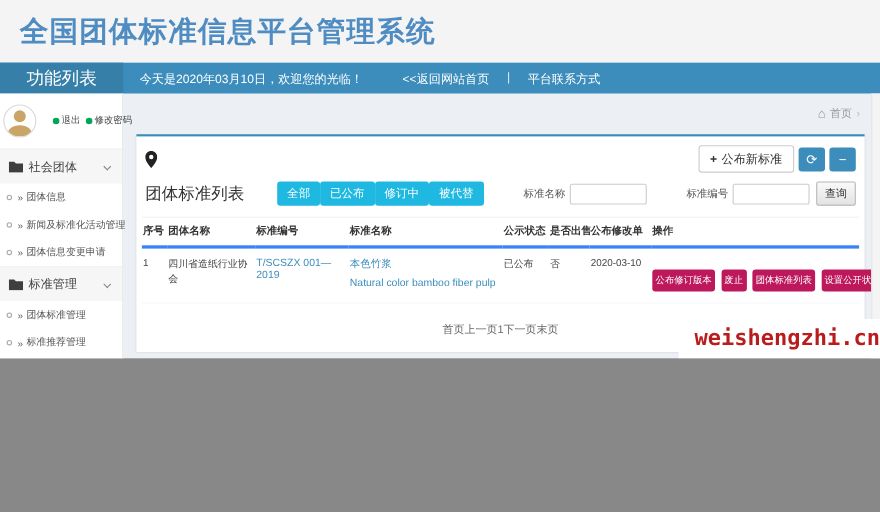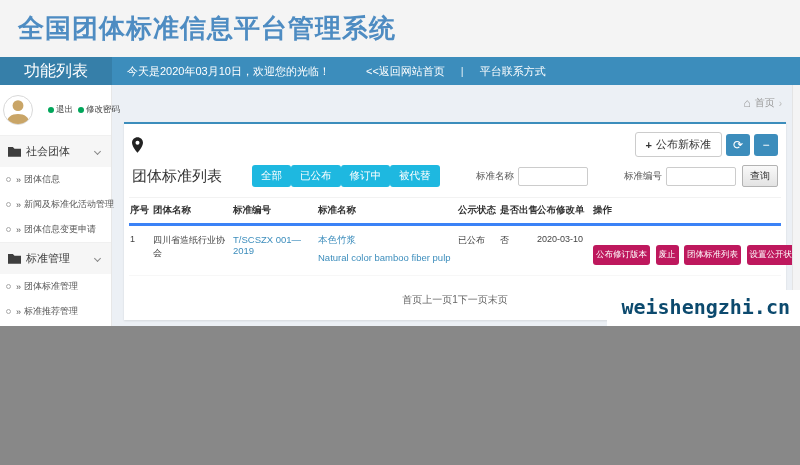--- a/index.html
+++ b/index.html
@@ -62,21 +62,21 @@
   .c-status{width:42px;} .c-sale{width:37px;} .c-date{width:56px;} .c-act{width:auto;}
   .link { color:#3c8dbc; cursor:pointer; font-size:9.5px; }
   .name-en { display:block; margin-top:5px; white-space:nowrap; }
   .actions-cell { white-space:nowrap; }
   .btn-action { background:#be185d; color:#fff; border:none; border-radius:3px; font-size:8.5px; padding:4px 3px; margin-right:3px; cursor:pointer; font-family:inherit;margin-top:11px; }
   
   .pagination { text-align:center; font-size:10px; color:#666; padding:17px 0 13px; }
   .pagination span { cursor:pointer; }
   
   .scroll-strip { position:absolute; top:85px; right:0; bottom:0; width:8px; background:#f4f4f4; border-left:1px solid #e4e4e4; z-index:5; }
-  .watermark { position:absolute; right:0; bottom:0; background:#fff; color:#0c4a6e; font-family:"DejaVu Sans Mono", monospace; font-size:20px; font-weight:bold; padding:5px 10px 7px 14px; z-index:10; }
+  .watermark { position:absolute; right:0; bottom:0; background:#fff; color:#b91c1c; font-family:"DejaVu Sans Mono", monospace; font-size:20px; font-weight:bold; padding:5px 0 7px 14px; z-index:10; }
 </style>
 </head>
 <body>
 
 <div class="screen">
 
   <header class="page-header">
     <h1 class="page-title">全国团体标准信息平台管理系统</h1>
   </header>
 

